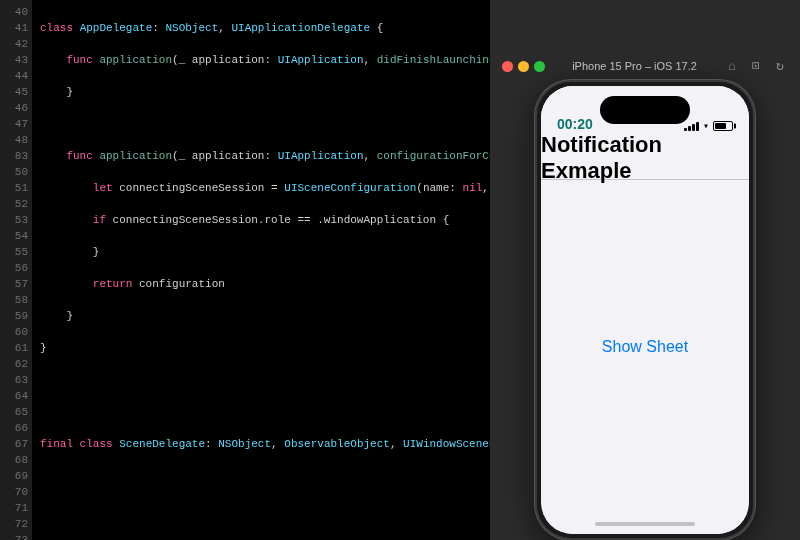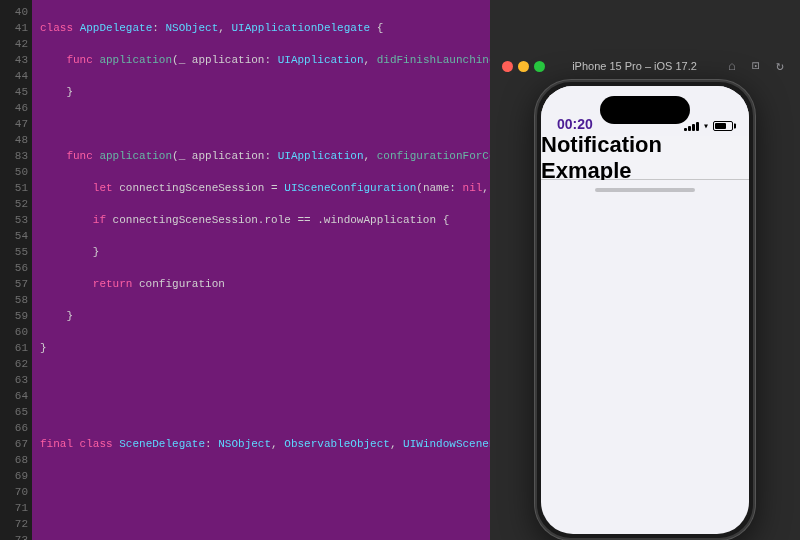--- a/index.html
+++ b/index.html
@@ -10,21 +10,21 @@
       overflow: hidden;
       display: flex;
       background: #1e1e1e;
       font-family: 'Menlo', 'Monaco', 'Courier New', monospace;
     }
 
     
     #code-panel {
       width: 490px;
       height: 540px;
-      background: #701a75;
+      background: #000000;
       overflow: hidden;
       position: relative;
       flex-shrink: 0;
     }
 
     .code-area {
       display: flex;
       height: 100%;
     }
 
@@ -215,21 +215,21 @@
       background: #f2f2f7;
       flex-shrink: 0;
       position: relative;
       z-index: 5;
     }
 
     .status-time {
       font-family: -apple-system, sans-serif;
       font-size: 14px;
       font-weight: 600;
-      color: #4c1d95;
+      color: #0f766e;
       flex: 1;
     }
 
     .status-icons {
       display: flex;
       align-items: center;
       gap: 4px;
     }
 
     .signal-bars {
@@ -467,19 +467,22 @@
           <div class="battery-icon">
             <div class="battery-fill"></div>
           </div>
         </div>
       </div>
 
       <div class="nav-bar">
         <span class="nav-title">Notification Exmaple</span>
       </div>
 
+      <div class="sheet-button-area">
+        <button class="show-sheet-btn">Show Sheet</button>
+      </div>
 
       <div class="home-indicator">
         <div class="home-bar"></div>
       </div>
     </div>
   </div>
 </div>
 
 </body></html>

